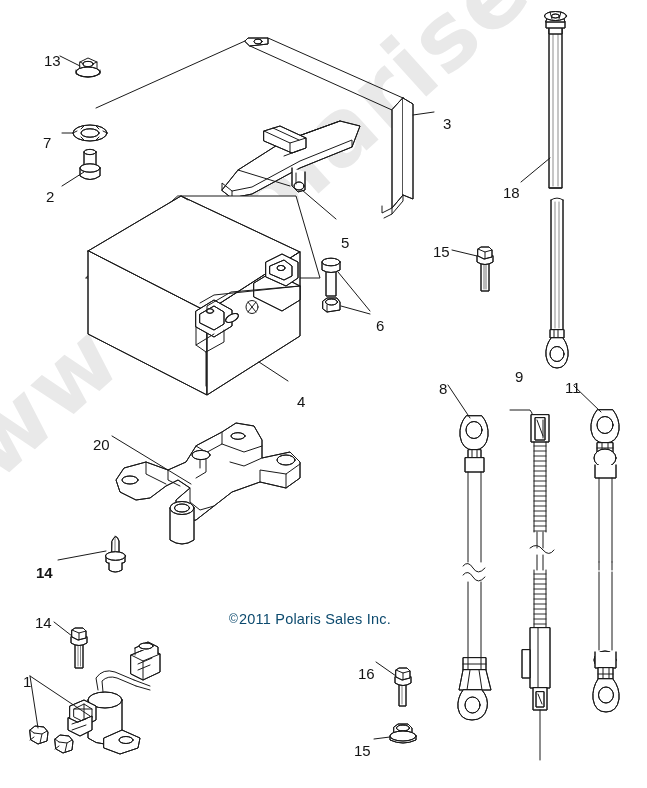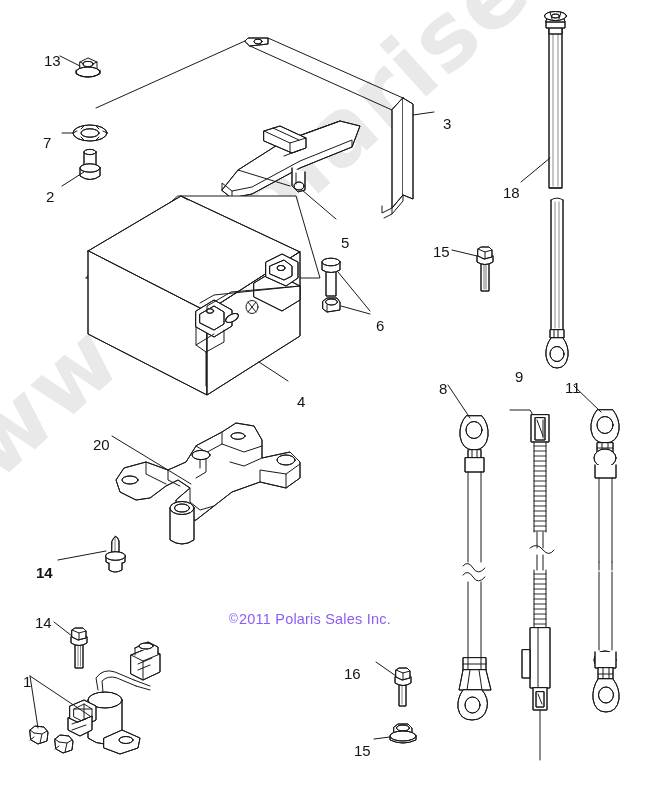--- a/index.html
+++ b/index.html
@@ -56,21 +56,21 @@
     user-select:none;
     margin-top:8px;
   }
   #copyright{
     position:absolute;
     left:229px;
     top:611px;
     z-index:3;
     font-family:"Liberation Sans", sans-serif;
     font-size:14.5px;
-    color:#8b5cf6;
+    color:#0c4a6e;
     white-space:nowrap;
     letter-spacing:0.2px;
   }
   #copyright .cmark{font-size:12px;vertical-align:1px;margin-right:1px;}
 </style>
 </head>
 <body>
 
 <div id="page">
 
@@ -532,21 +532,21 @@
   <div class="lbl" style="left:443px; top:108px;">3</div>
   <div class="lbl" style="left:341px; top:227px;">5</div>
   <div class="lbl" style="left:503px; top:177px;text-align:center;">18</div>
   <div class="lbl" style="left:433px; top:236px;">15</div>
   <div class="lbl" style="left:376px; top:310px;">6</div>
   <div class="lbl" style="left:297px; top:386px;">4</div>
   <div class="lbl" style="left:93px;  top:429px;">20</div>
   <div class="lbl" style="left:36px;  top:557px;font-weight:bold;">14</div>
   <div class="lbl" style="left:35px;  top:607px;">14</div>
   <div class="lbl" style="left:23px;  top:666px;">1</div>
-  <div class="lbl" style="left:344px; top:658px;text-align:right;">16</div>
+  <div class="lbl" style="left:358px; top:658px;text-align:right;">16</div>
   <div class="lbl" style="left:354px; top:735px;">15</div>
   <div class="lbl" style="left:439px; top:373px;">8</div>
   <div class="lbl" style="left:515px; top:361px;">9</div>
   <div class="lbl" style="left:565px; top:372px;">11</div>
 
   <div id="copyright">
     <span class="cmark">©</span><span>2011 Polaris Sales Inc.</span>
   </div>
 
 </div>

